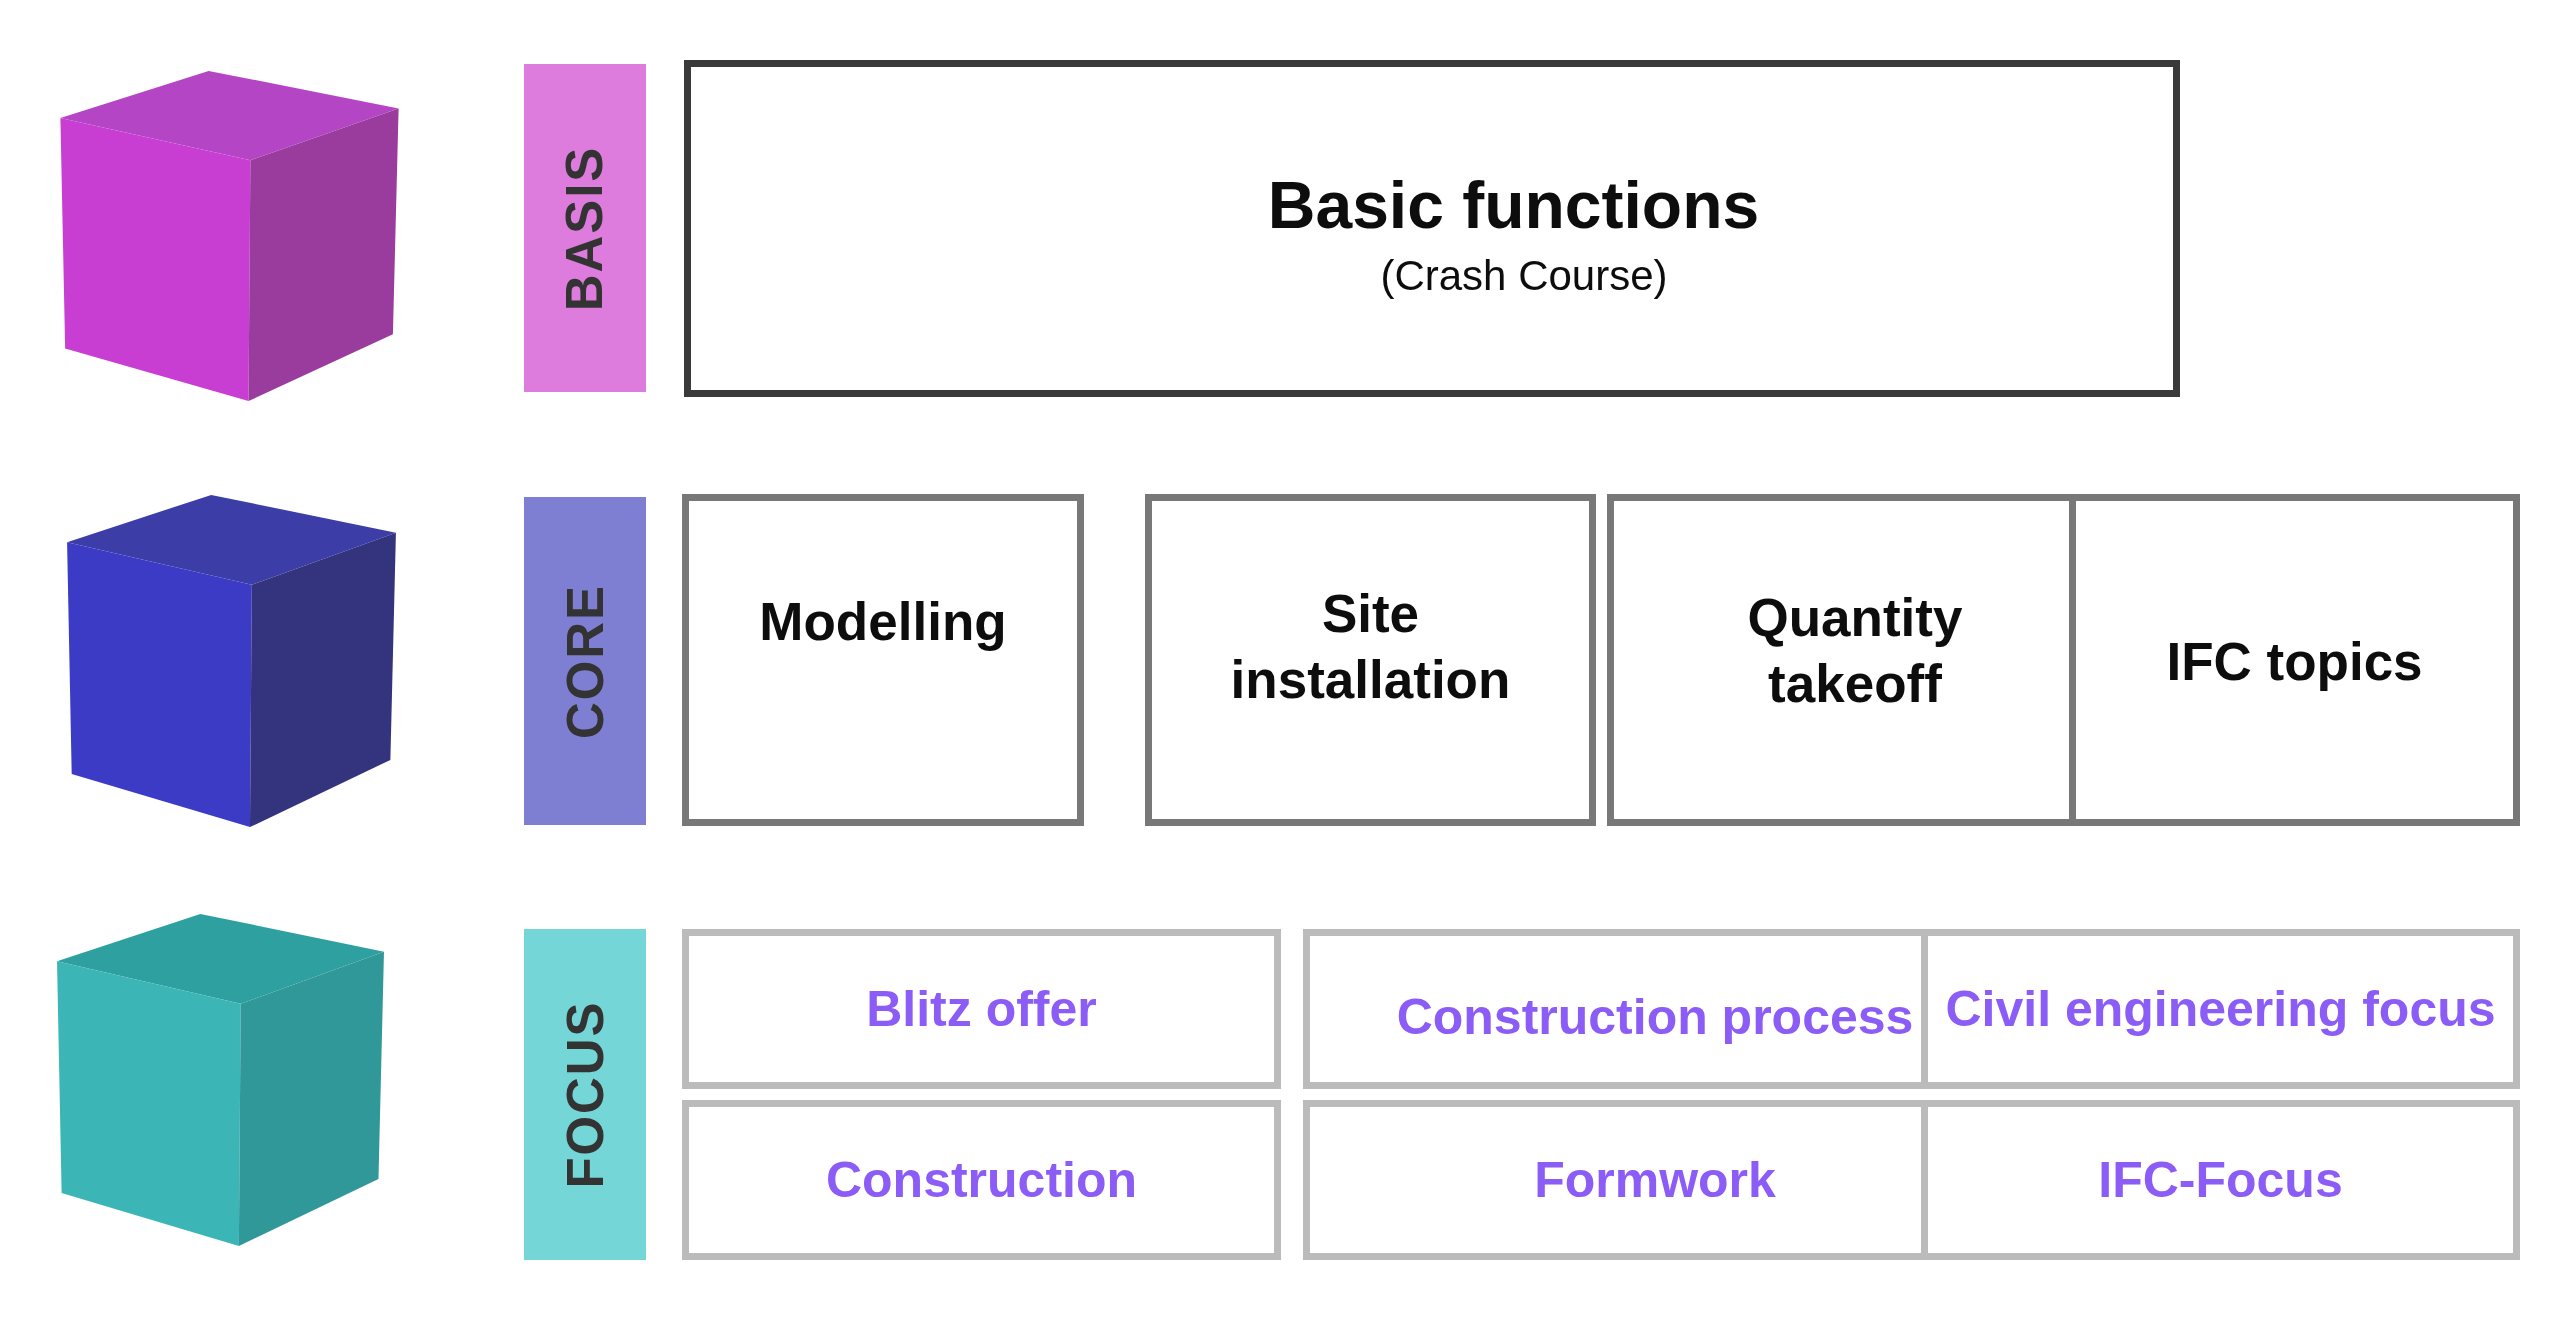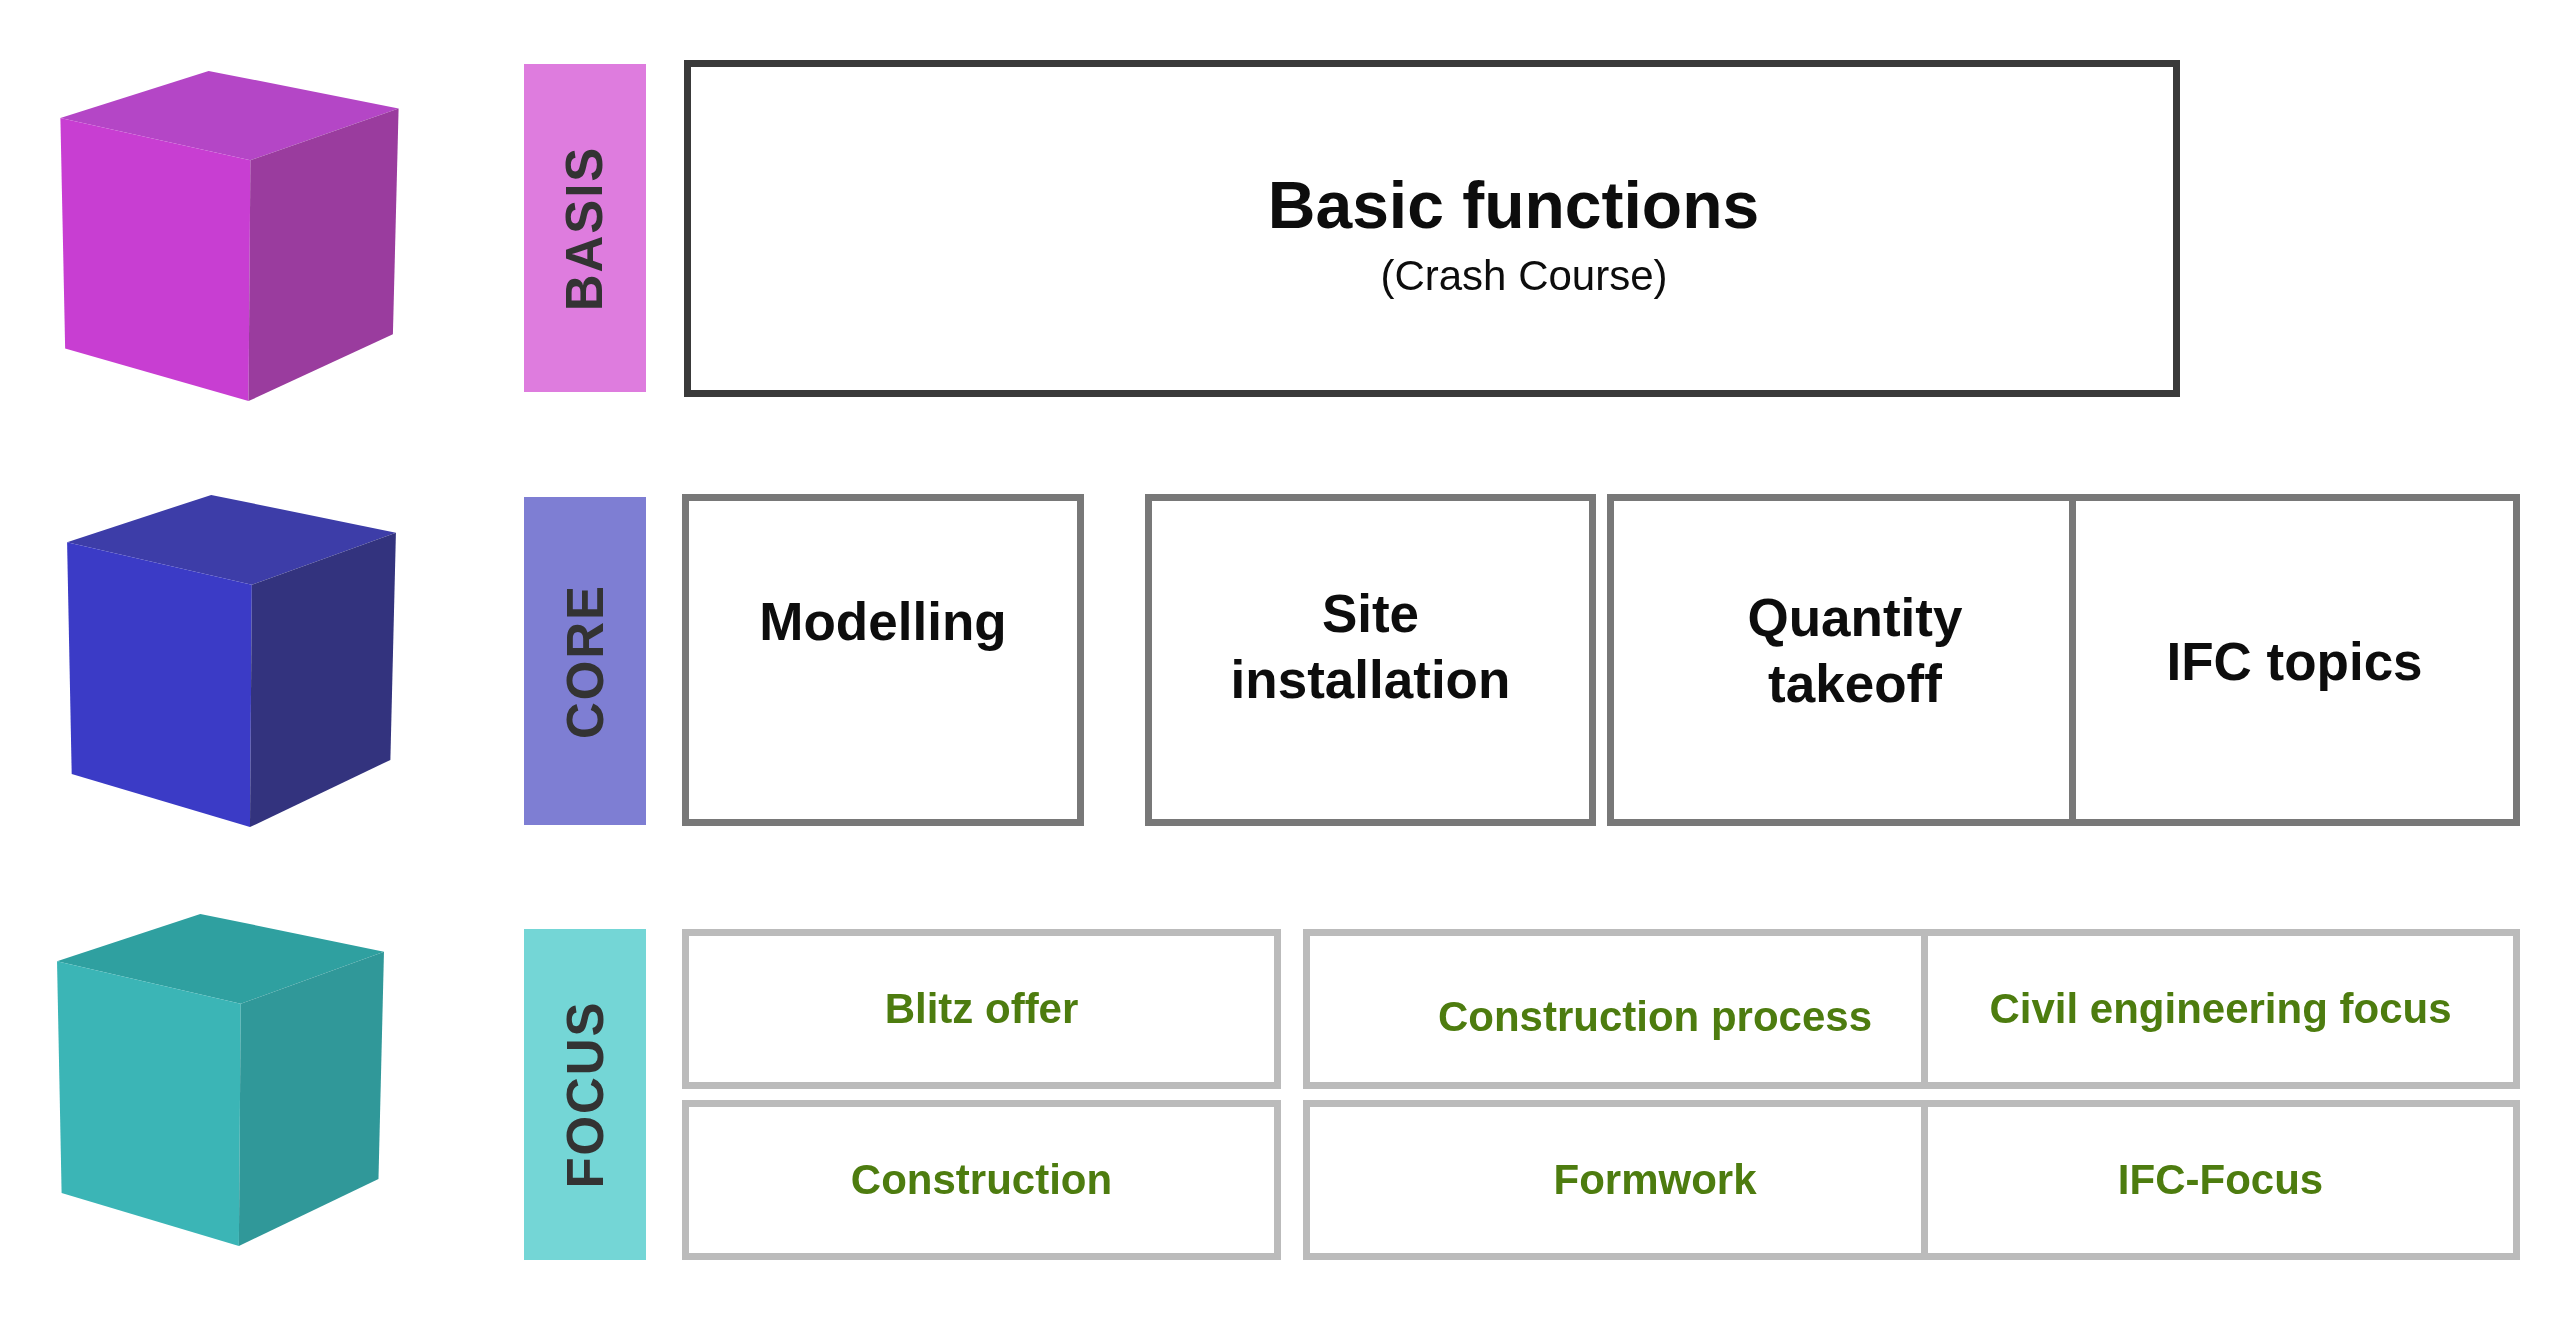--- a/index.html
+++ b/index.html
@@ -94,23 +94,23 @@
   .focus-box{
     position:absolute;
     height:160px;
     background:#ffffff;
     border:7.6px solid #BBBBBB;
     box-sizing:border-box;
     display:flex;
     align-items:center;
     justify-content:center;
     text-align:left;
-    font-size:42px;
+    font-size:50px;
     font-weight:bold;
-    color:#4d7c0f;
+    color:#8b5cf6;
   }
   .frow-1{top:929px;}
   .frow-2{top:1100px;}
   .fcol-1{left:682px;width:599px;}
   .fcol-2{left:1303px;width:704px;}
   .fcol-3{left:1921px;width:599px;}
   .focus-b2 span{transform:translateY(7.6px);display:block;}
 </style>
 </head>
 <body>

